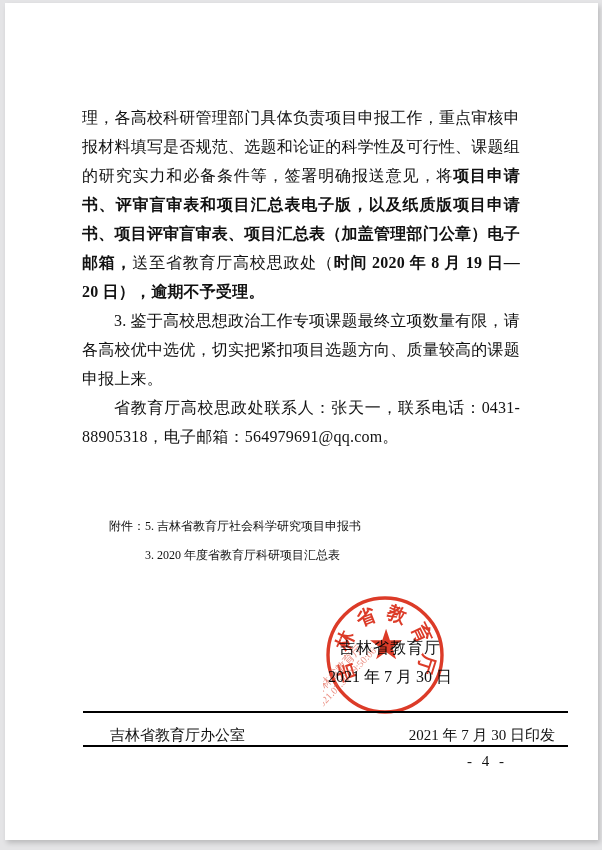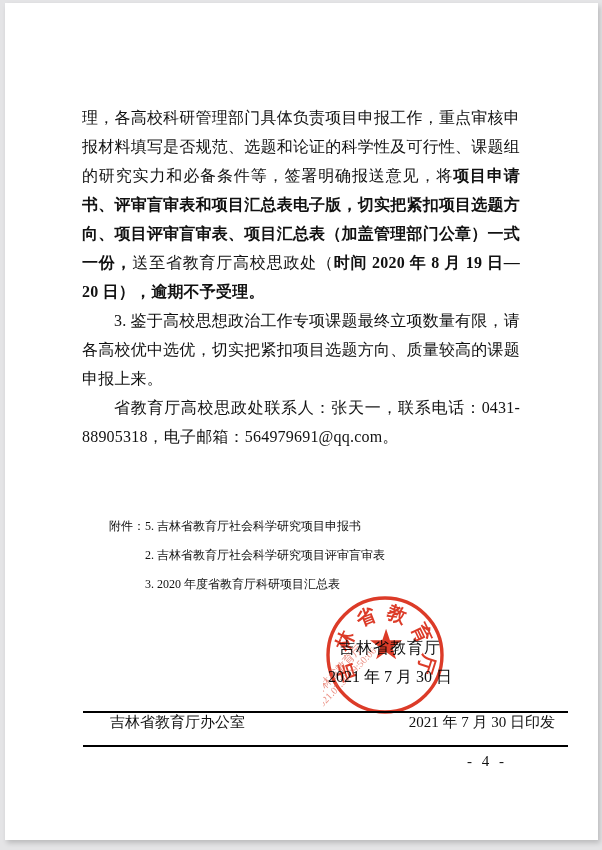--- a/index.html
+++ b/index.html
@@ -36,44 +36,43 @@
     position:absolute;left:285px;top:659px;width:200px;
     text-align:center;font-size:16px;line-height:29px;
   }
   .seal{
     position:absolute;left:318px;top:590px;width:124px;height:124px;
     mix-blend-mode:multiply;
   }
   .footer{
     position:absolute;left:78px;top:708px;width:445px;height:32px;
     border-top:2px solid #000;border-bottom:2px solid #000;
-    display:flex;align-items:flex-start;justify-content:space-between;
+    display:flex;align-items:flex-end;justify-content:space-between;
     font-size:15px;padding:0 13px 0 27px;box-sizing:content-box;
   }
   .page-num{
     position:absolute;top:750px;right:91px;
     font-size:15px;letter-spacing:3px;white-space:nowrap;
   }
 </style>
 </head>
 <body>
 
 <div class="page">
 
   <div class="content">
-    <p><span>理，各高校科研管理部门具体负责项目申报工作，重点审核申报材料填写是否规范、选题和论证的科学性及可行性、课题组的研究实力和必备条件等，签署明确报送意见，将</span><span class="b">项目申请书、评审盲审表和项目汇总表电子版，切实把紧扣项目选题方向、项目评审盲审表、项目汇总表（加盖管理部门公章）一式一份，</span><span>送至省教育厅高校思政处（</span><span class="b">时间 2020 年 8 月 19 日—20 日），逾期不予受理。</span></p>
+    <p><span>理，各高校科研管理部门具体负责项目申报工作，重点审核申报材料填写是否规范、选题和论证的科学性及可行性、课题组的研究实力和必备条件等，签署明确报送意见，将</span><span class="b">项目申请书、评审盲审表和项目汇总表电子版，以及纸质版项目申请书、项目评审盲审表、项目汇总表（加盖管理部门公章）电子邮箱，</span><span>送至省教育厅高校思政处（</span><span class="b">时间 2020 年 8 月 19 日—20 日），逾期不予受理。</span></p>
     <p class="indent">3. 鉴于高校思想政治工作专项课题最终立项数量有限，请各高校优中选优，切实把紧扣项目选题方向、质量较高的课题申报上来。</p>
     <p class="indent">省教育厅高校思政处联系人：张天一，联系电话：0431-88905318，电子邮箱：564979691@qq.com。</p>
   </div>
 
   <div class="att">
     <div class="att-label">附件：</div>
     <div class="att-items">
       <div>5. 吉林省教育厅社会科学研究项目申报书</div>
-      <div>2. 吉林省教育厅社会科学研究项目评审盲审表</div>
       <div>3. 2020 年度省教育厅科研项目汇总表</div>
     </div>
   </div>
 
   <div class="sig-name">吉林省教育厅</div>
   <div class="sig-date">2021 年 7 月 30 日</div>
 
   <svg class="seal" viewBox="0 0 124 124" aria-hidden="true">
     <circle cx="62" cy="62" r="57" fill="none" stroke="#dc3b28" stroke-width="3.4"></circle>
     <defs>

